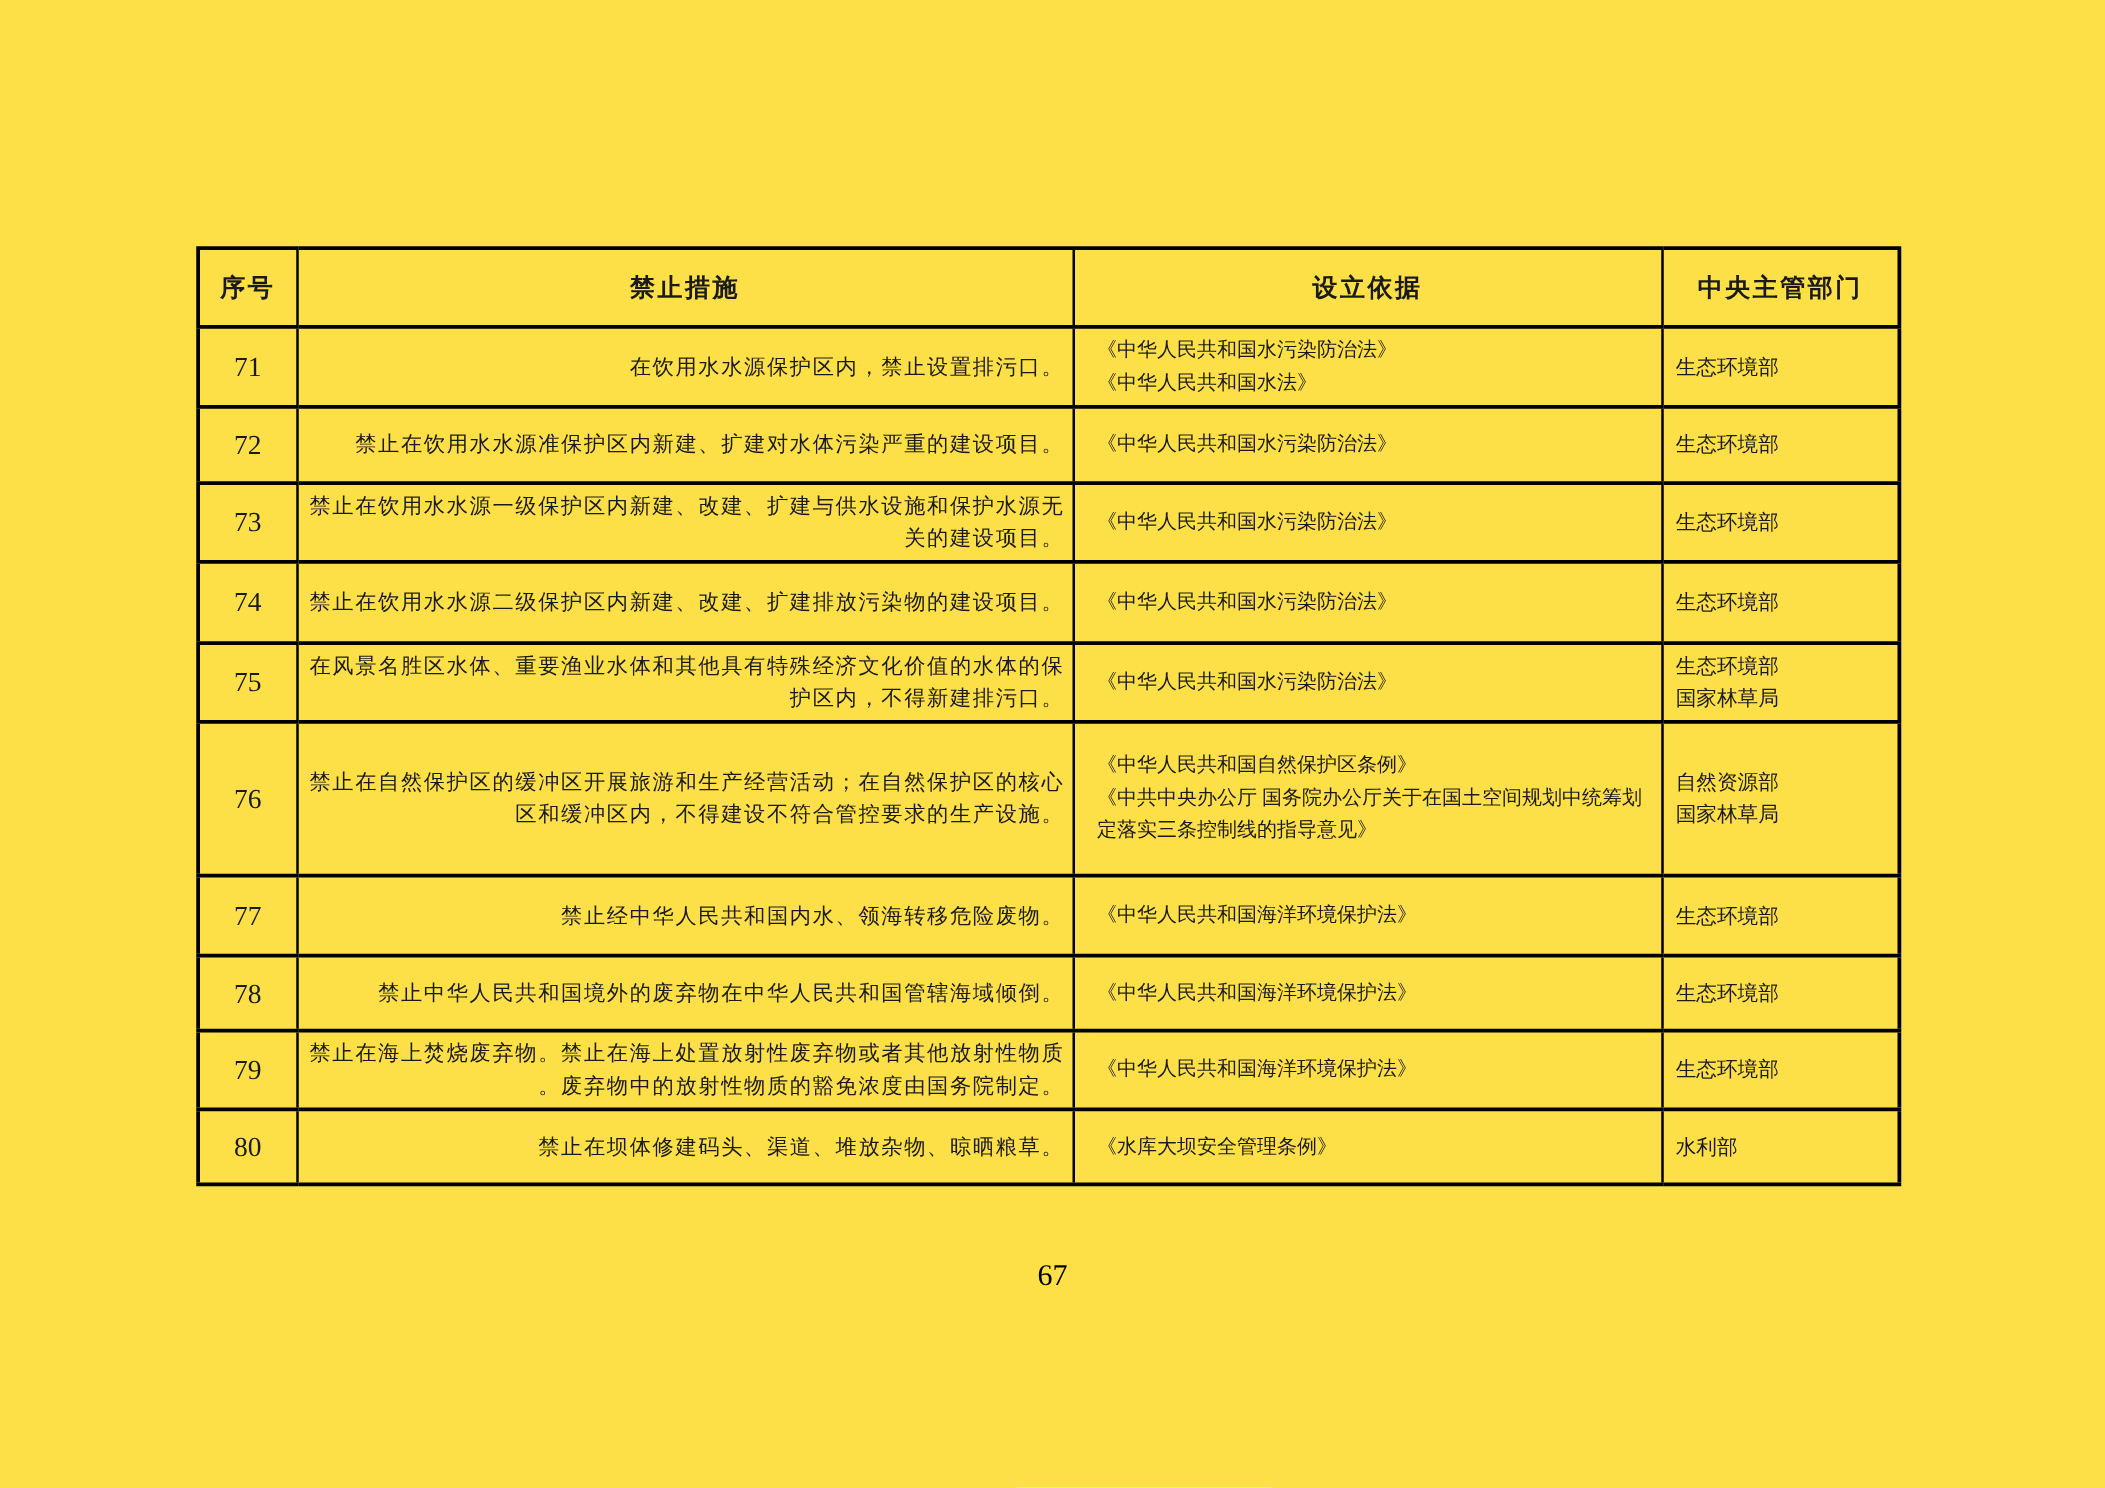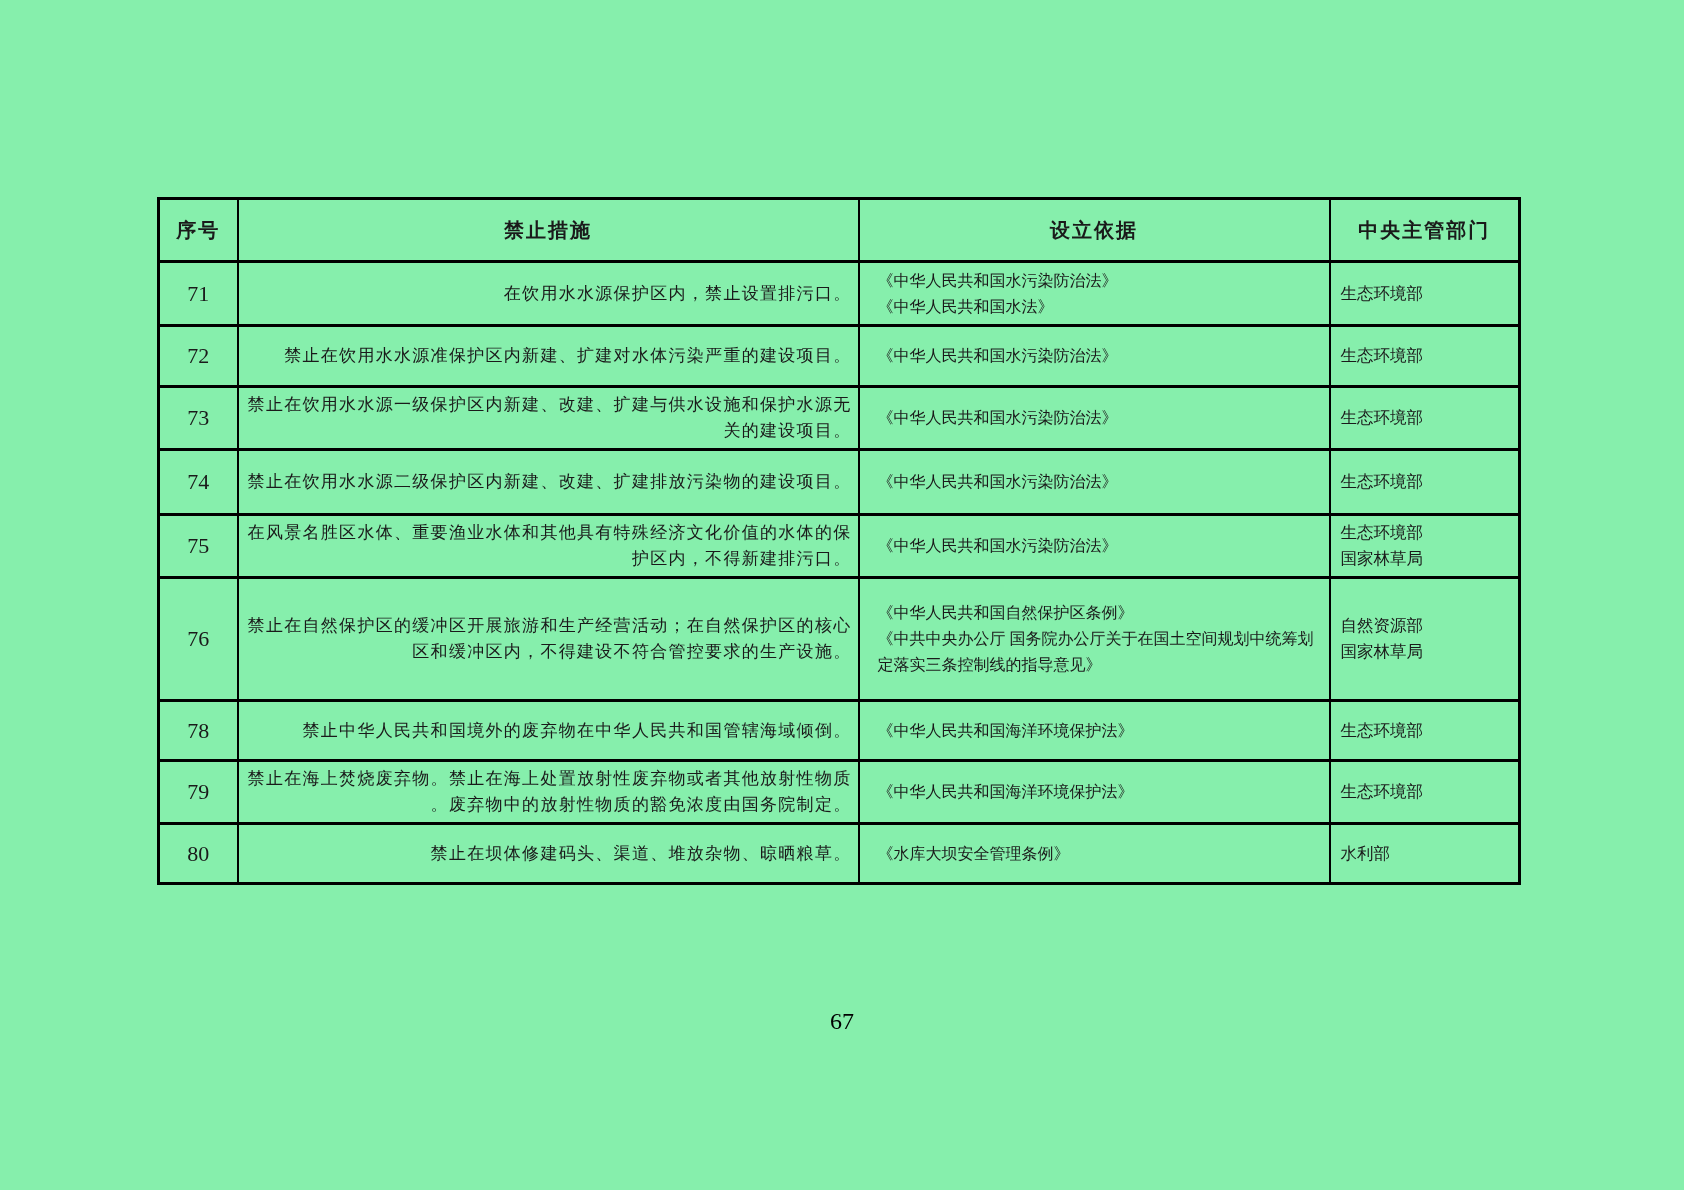--- a/index.html
+++ b/index.html
@@ -1,19 +1,19 @@
 <!DOCTYPE html>
 <html><head>
 <meta charset="utf-8">
 <style>
   html,body { margin:0; padding:0; background:#e8e8e8; }
   .page {
     position:relative;
     width:1684px; height:1190px;
-    background:#86efac;
+    background:#fde047;
     font-family:"Liberation Serif","DejaVu Serif",serif;
     color:#1a1a1a;
     overflow:hidden;
   }
   table.rules {
     position:absolute;
     left:157px; top:197px;
     width:1361px;
     border-collapse:collapse;
     table-layout:fixed;
@@ -125,20 +125,26 @@
 国家林草局</td>
     </tr>
     <tr style="height:123px">
       <td class="no">76</td>
       <td class="measure">禁止在自然保护区的缓冲区开展旅游和生产经营活动；在自然保护区的核心区和缓冲区内，不得建设不符合管控要求的生产设施。</td>
       <td class="basis">《中华人民共和国自然保护区条例》
 《中共中央办公厅 国务院办公厅关于在国土空间规划中统筹划定落实三条控制线的指导意见》</td>
       <td class="department">自然资源部
 国家林草局</td>
     </tr>
+    <tr style="height:64px">
+      <td class="no">77</td>
+      <td class="measure">禁止经中华人民共和国内水、领海转移危险废物。</td>
+      <td class="basis">《中华人民共和国海洋环境保护法》</td>
+      <td class="department">生态环境部</td>
+    </tr>
     <tr style="height:60px">
       <td class="no">78</td>
       <td class="measure">禁止中华人民共和国境外的废弃物在中华人民共和国管辖海域倾倒。</td>
       <td class="basis">《中华人民共和国海洋环境保护法》</td>
       <td class="department">生态环境部</td>
     </tr>
     <tr style="height:63px">
       <td class="no">79</td>
       <td class="measure">禁止在海上焚烧废弃物。禁止在海上处置放射性废弃物或者其他放射性物质。废弃物中的放射性物质的豁免浓度由国务院制定。</td>
       <td class="basis">《中华人民共和国海洋环境保护法》</td>

